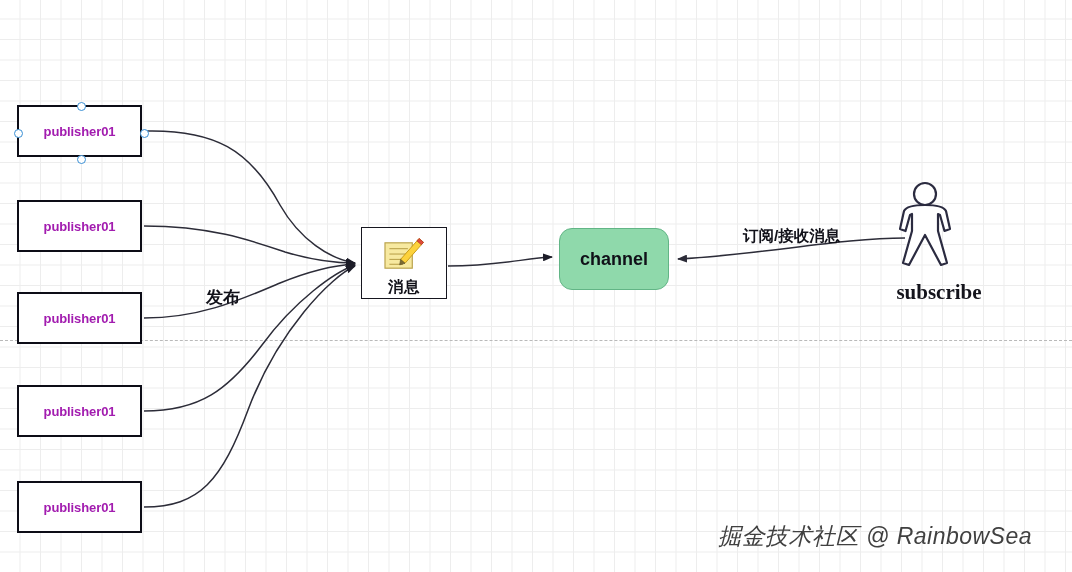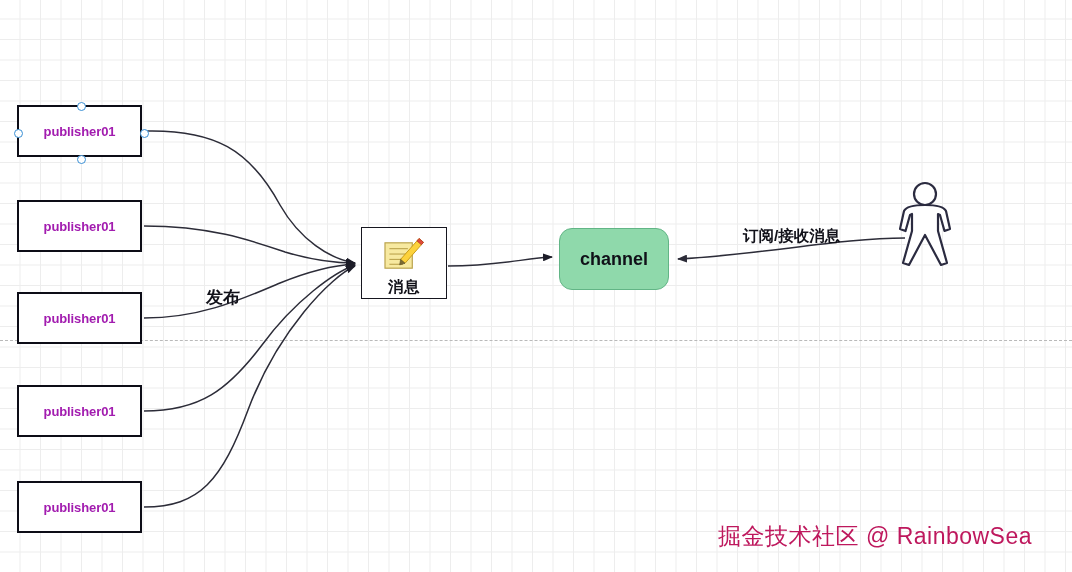--- a/index.html
+++ b/index.html
@@ -159,23 +159,24 @@
     color: #111119;
     white-space: nowrap;
     margin-left: 25px;
   }
   
   #watermark-main {
     position: absolute;
     left: 718px;
     top: 521px;
     font-size: 23px;
-    color: #be185d;
+    color: #404040;
     white-space: nowrap;
     letter-spacing: 0.5px;
+    font-style: italic;
   }
   #watermark-sub {
     position: absolute;
     left: 760px;
     top: 541px;
     font-size: 21px;
     color: #dfe2e8;
     white-space: nowrap;
     letter-spacing: 0.5px;
   }
@@ -282,16 +283,17 @@
                L54,82
                L45,50
                L45,33
                L47,34
                L51.5,50
                L57,48
                L53,30
                C51,26 44,24 32,24 Z"></path>
     </g>
   </svg>
+  <div id="actor-label">subscribe</div>
 
   <div id="watermark-main">掘金技术社区 @ RainbowSea</div>
 
 </div>
 
 </body></html>

